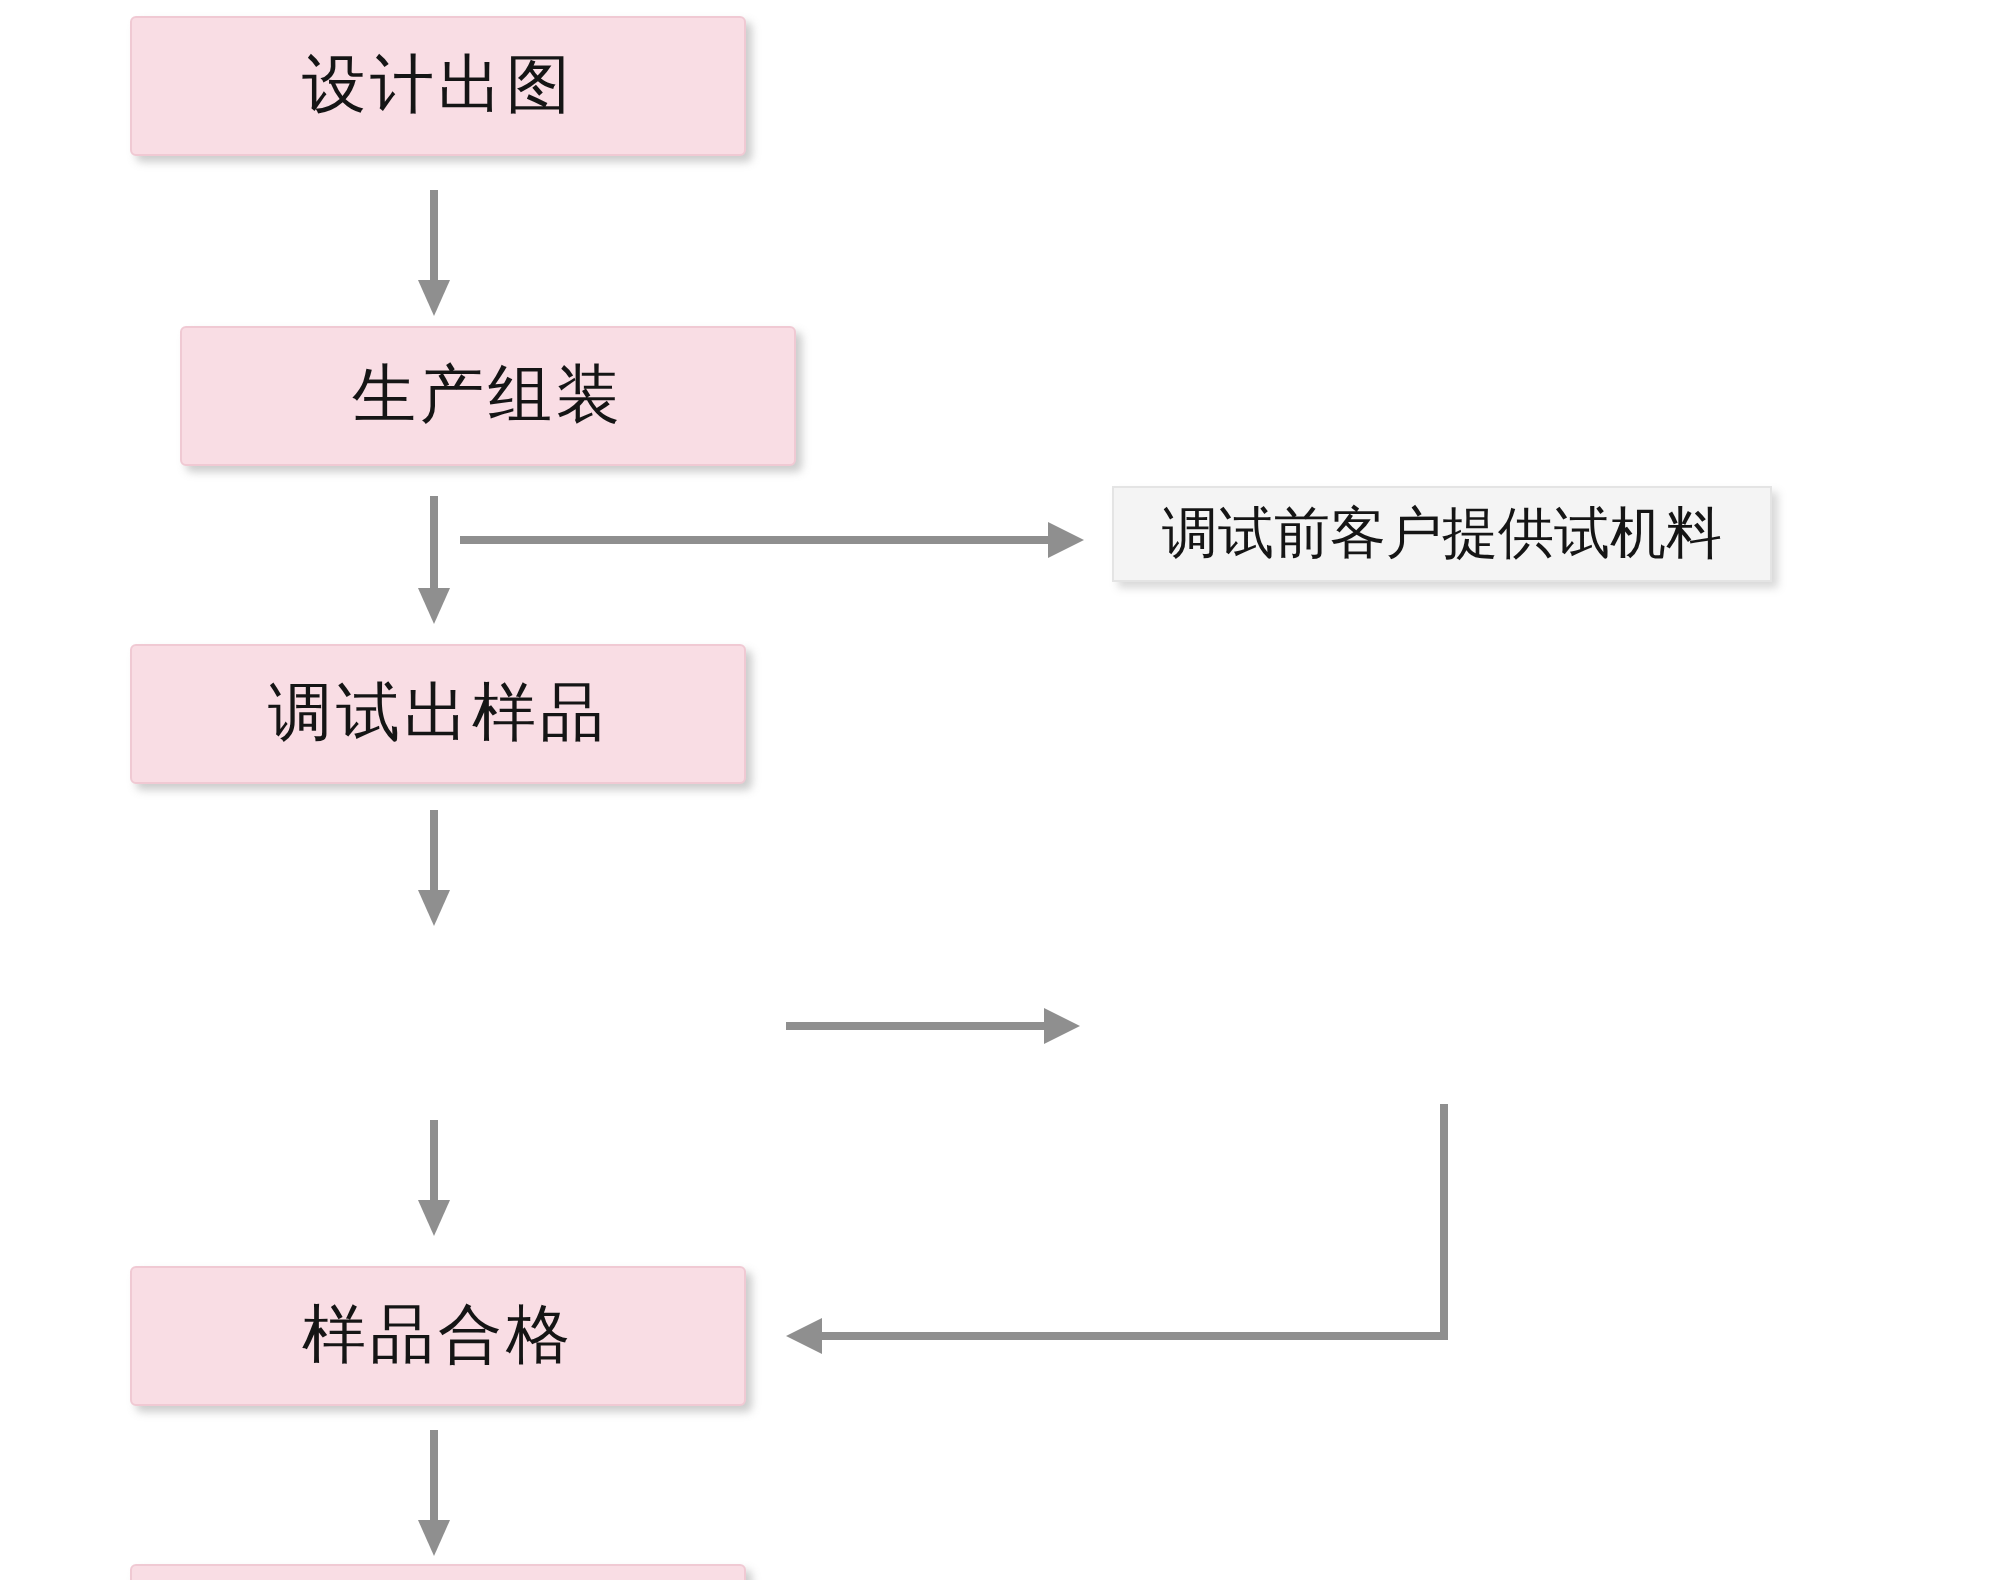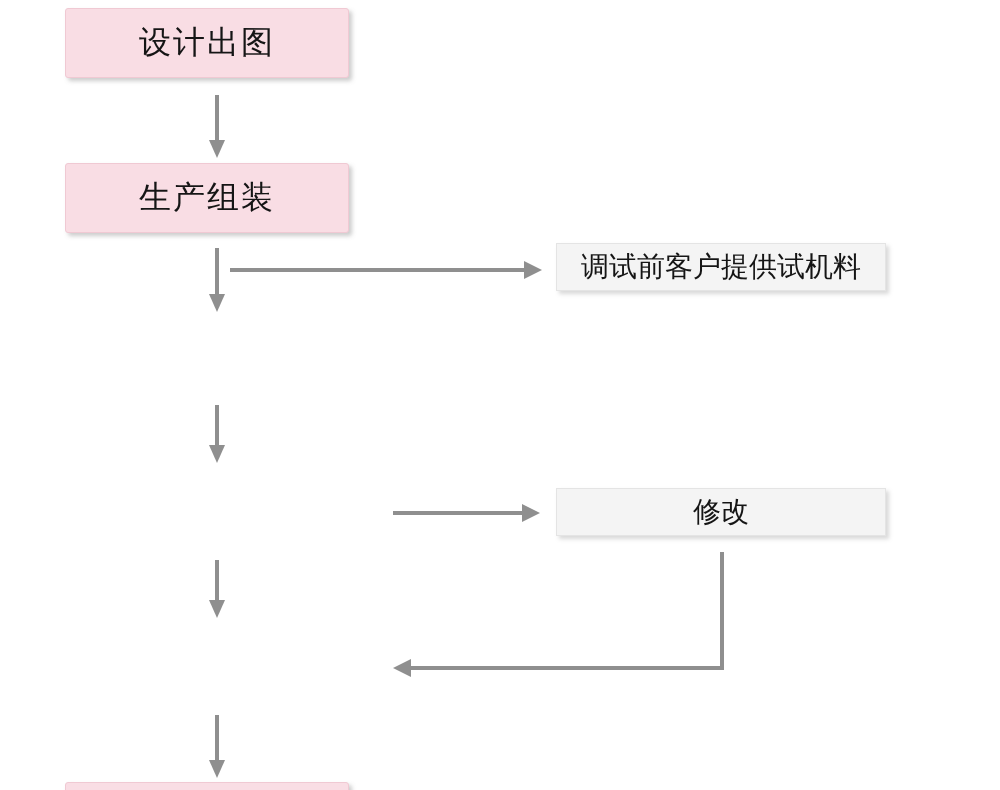--- a/index.html
+++ b/index.html
@@ -12,21 +12,21 @@
     position: relative;
     width: 1000px;
     height: 790px;
     background: #ffffff;
     overflow: hidden;
   }
   
   .node-main {
     position: absolute;
     left: 65px;
-    width: 284px;
+    width: 308px;
     height: 70px;
     background: #f9dde4;
     border: 1px solid #f0c9d3;
     border-radius: 3px;
     box-shadow: 3px 3px 4px rgba(110,110,110,0.35);
     display: flex;
     align-items: center;
     justify-content: center;
     font-size: 32px;
     color: #151515;
@@ -85,36 +85,39 @@
 </style>
 </head>
 <body>
 
 <div class="stage">
 
   <div class="node-main" style="top:8px;">
     <span>设计出图</span>
   </div>
 
-  <div class="node-main" style="top:163px;">
+  <div class="node-main" style="top:163px;margin-left:25px;">
     <span>生产组装</span>
   </div>
 
+  <div class="node-main" style="top:322px;">
+    <span>调试出样品</span>
+  </div>
 
 
+  <div class="node-main" style="top:633px;">
+    <span>样品合格</span>
+  </div>
 
   <div class="node-main" style="top:782px; height:40px;"></div>
 
   <div class="node-side" style="top:243px;text-align:right;">
     <span>调试前客户提供试机料</span>
   </div>
 
-  <div class="node-side" style="top:488px;">
-    <span>修改</span>
-  </div>
 
   <div class="line" style="left:215px; top:95px; width:4px; height:45px;"></div>
   <div class="ah-down" style="left:209px; top:140px;"></div>
 
   <div class="line" style="left:215px; top:248px; width:4px; height:46px;"></div>
   <div class="ah-down" style="left:209px; top:294px;"></div>
 
   <div class="line" style="left:230px; top:268px; width:294px; height:4px;"></div>
   <div class="ah-right" style="left:524px; top:261px;"></div>
 

